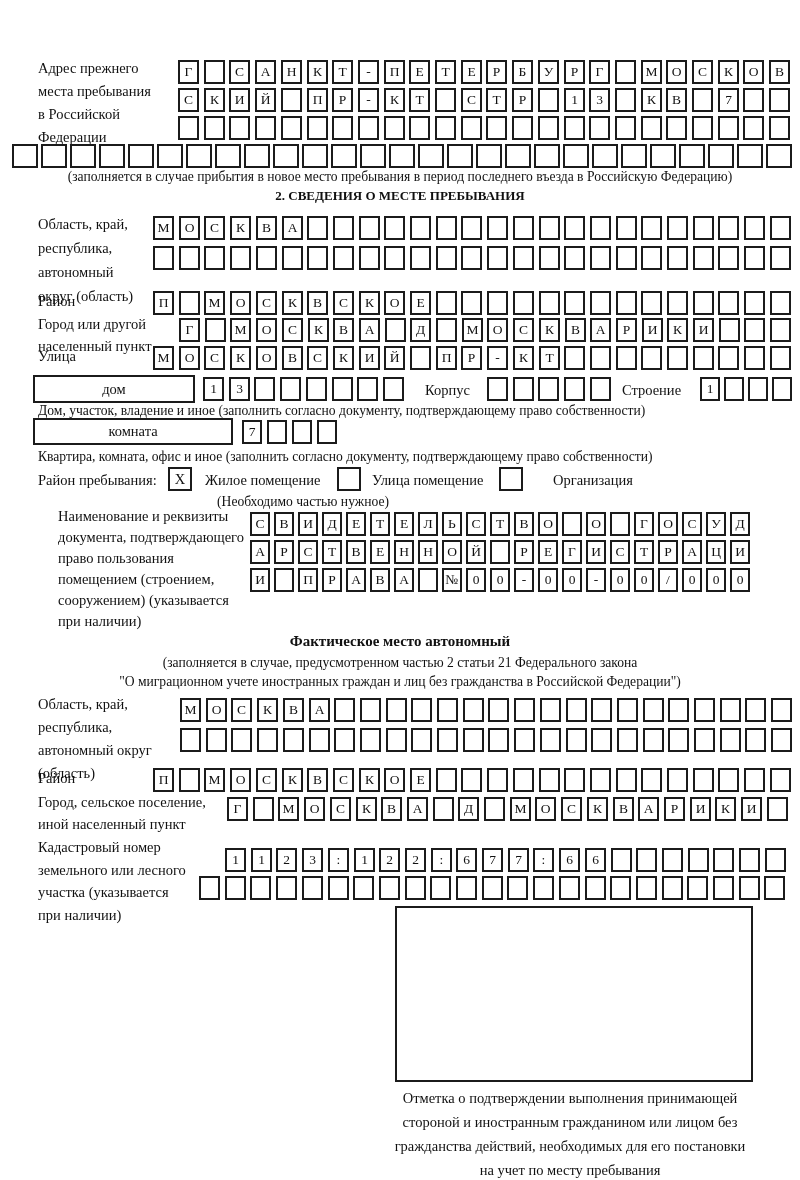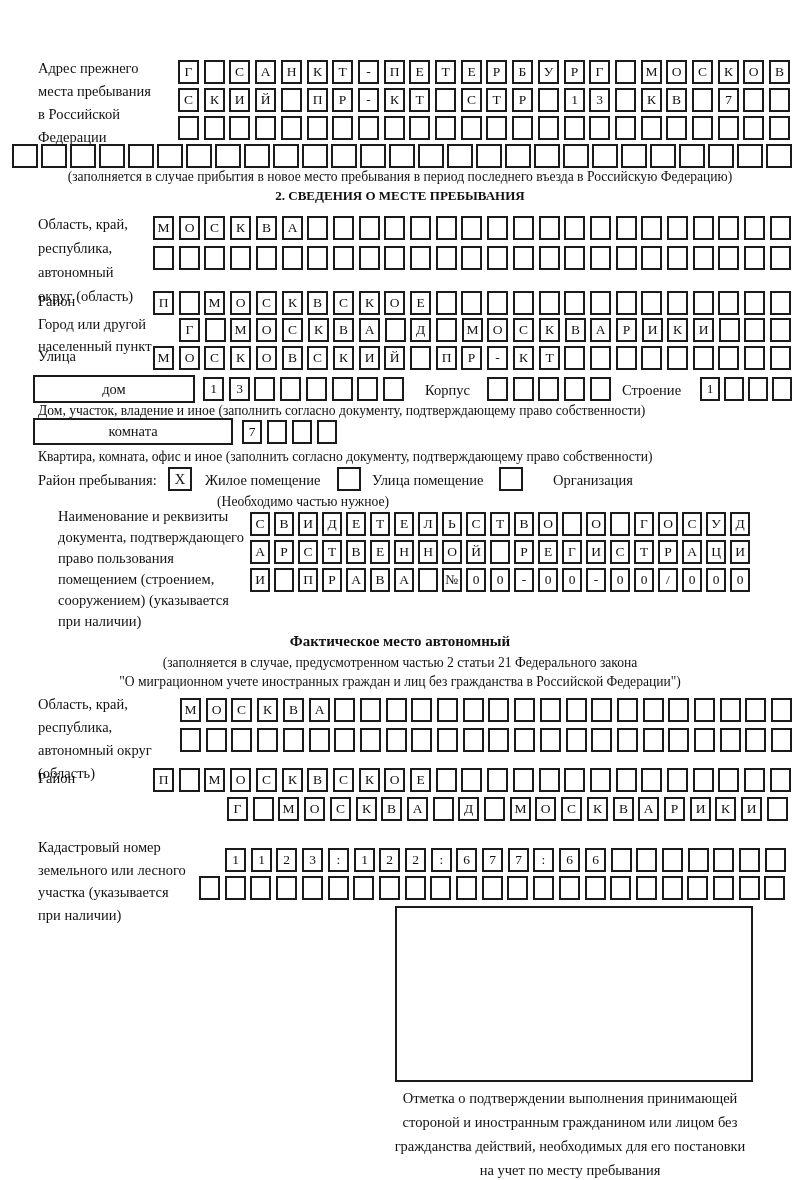--- a/index.html
+++ b/index.html
@@ -85,20 +85,22 @@
 
   <div class="abs hdr ctr" style="top:633px;font-size:15px;">Фактическое место автономный</div>
   <div class="abs cap ctr" style="top:655px;">(заполняется в случае, предусмотренном частью 2 статьи 21 Федерального закона</div>
   <div class="abs cap ctr" style="top:674px;">"О миграционном учете иностранных граждан и лиц без гражданства в Российской Федерации")</div>
 
   <div class="abs lbl" style="left:38px;top:693px;line-height:23px;">Область, край,
 республика,
 автономный округ
 (область)</div>
   <div class="abs lbl" style="left:38px;top:767px;">Район</div>
+  <div class="abs lbl" style="left:38px;top:791px;line-height:22px;">Город, сельское поселение,
+иной населенный пункт</div>
   <div class="abs lbl" style="left:38px;top:836px;line-height:22.5px;">Кадастровый номер
 земельного или лесного
 участка (указывается
 при наличии)</div>
 
   <div class="abs stamp" style="left:395px;top:906px;width:358px;height:176px;"></div>
   <div class="abs lbl" style="left:340px;top:1086px;width:460px;text-align:center;line-height:24px;">Отметка о подтверждении выполнения принимающей
 стороной и иностранным гражданином или лицом без
 гражданства действий, необходимых для его постановки
 на учет по месту пребывания</div>

